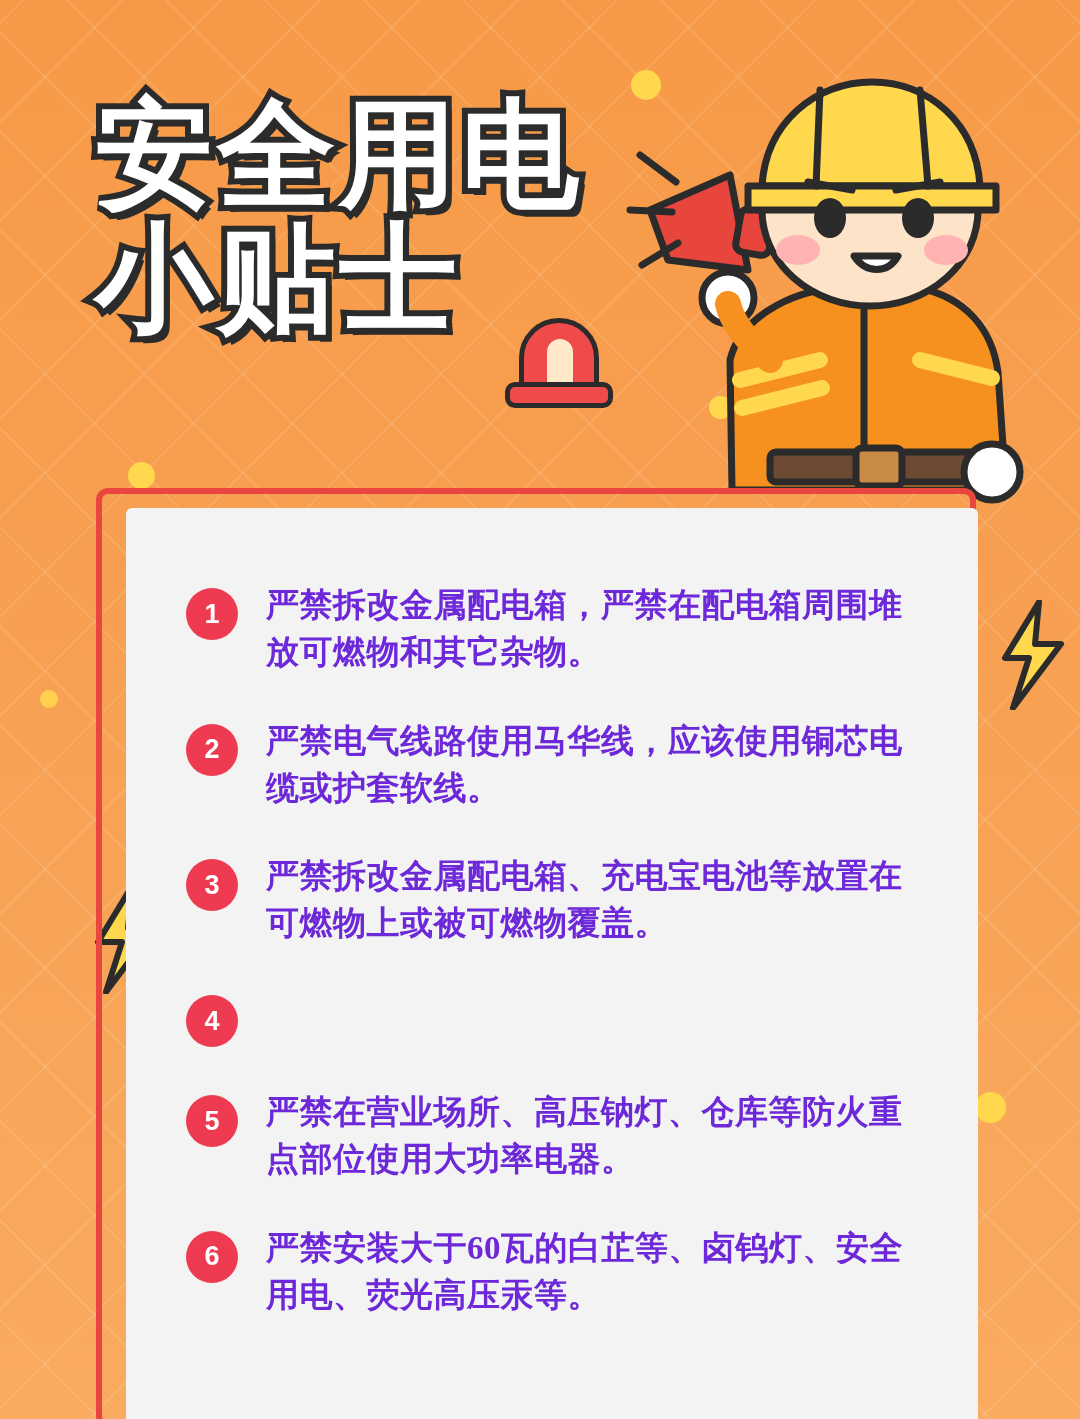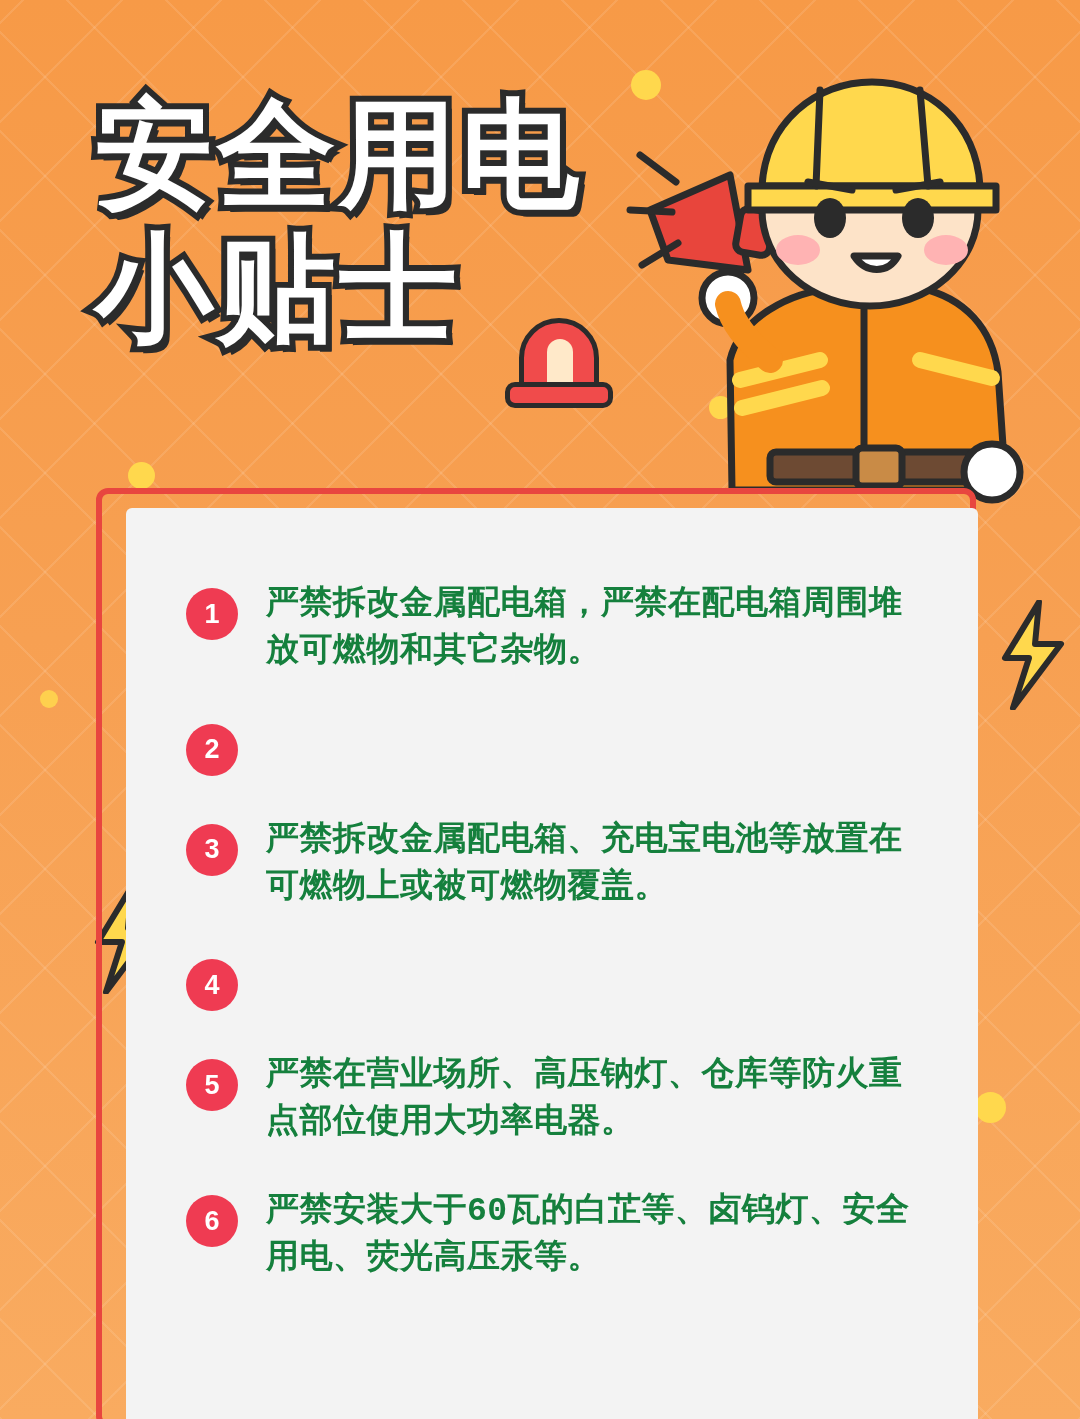--- a/index.html
+++ b/index.html
@@ -66,21 +66,21 @@
     font-weight: 700;
     color: #ffffff;
     letter-spacing: 4px;
     line-height: 1;
     -webkit-text-stroke: 12px #2b2b2b;
     paint-order: stroke fill;
     text-shadow:
       6px 7px 0 #2b2b2b;
   }
   .title-line.l1 { font-size: 118px; }
-  .title-line.l2 { font-size: 118px; margin-top: 16px; }
+  .title-line.l2 { font-size: 118px; margin-top: 16px; font-family: Liberation Mono, monospace; }
 
   
   .siren {
     position: absolute;
     left: 505px;
     top: 318px;
     width: 108px;
     height: 96px;
   }
   .siren .dome {
@@ -153,25 +153,25 @@
     font-size: 27px;
     font-weight: 700;
     display: flex;
     align-items: center;
     justify-content: center;
     margin-top: 6px;
     font-family: "Liberation Sans", sans-serif;
   }
   .tip-text {
     margin-left: 28px;
-    font-family: Liberation Mono, monospace;
+    font-family: Liberation Serif, serif;
     font-size: 33px;
     font-weight: 700;
     line-height: 1.42;
-    color: #15803d;
+    color: #6d28d9;
     letter-spacing: 0.5px;
     max-width: 700px;
   }
 </style>
 </head>
 <body>
 
 <div id="poster">
 
   <div class="bg-texture"></div>
@@ -255,20 +255,21 @@
 
   <div class="card">
 
     <div class="tip">
       <div class="badge">1</div>
       <div class="tip-text">严禁拆改金属配电箱，严禁在配电箱周围堆放可燃物和其它杂物。</div>
     </div>
 
     <div class="tip">
       <div class="badge">2</div>
+      <div class="tip-text">严禁电气线路使用马华线，应该使用铜芯电缆或护套软线。</div>
     </div>
 
     <div class="tip">
       <div class="badge">3</div>
       <div class="tip-text">严禁拆改金属配电箱、充电宝电池等放置在可燃物上或被可燃物覆盖。</div>
     </div>
 
     <div class="tip">
       <div class="badge">4</div>
     </div>

